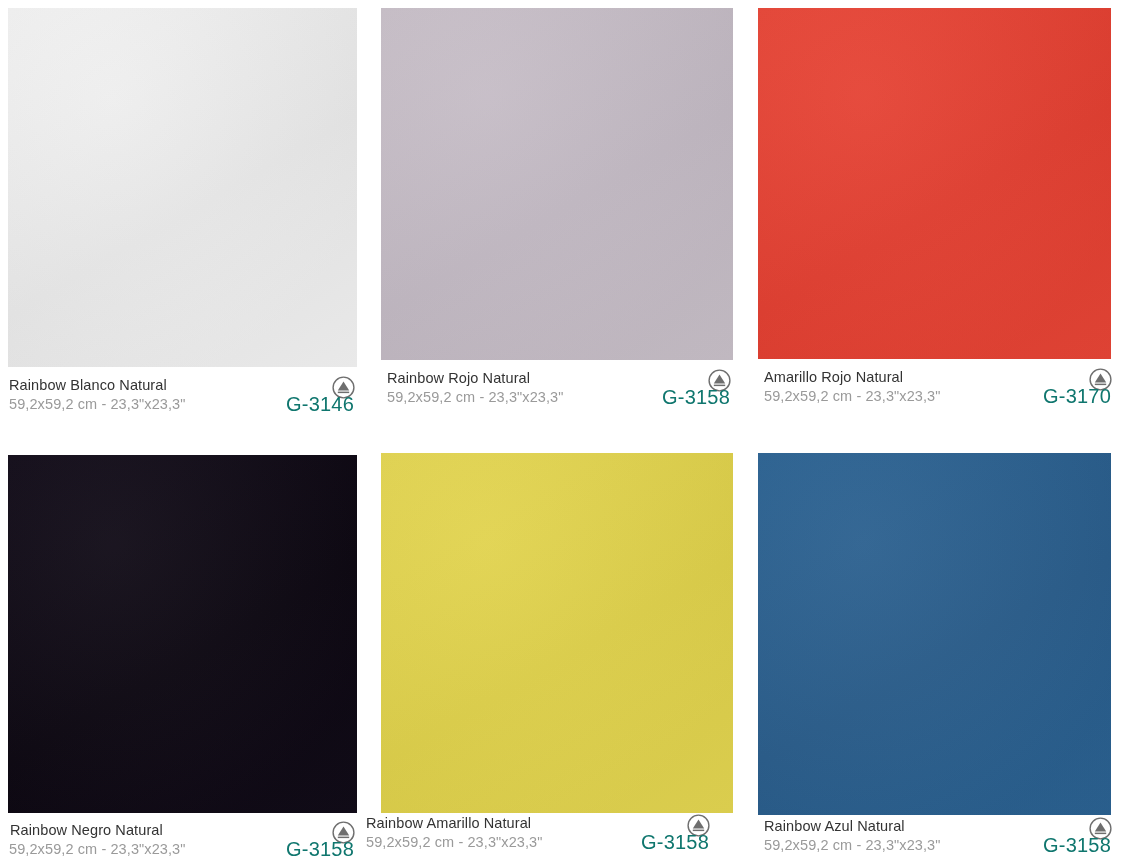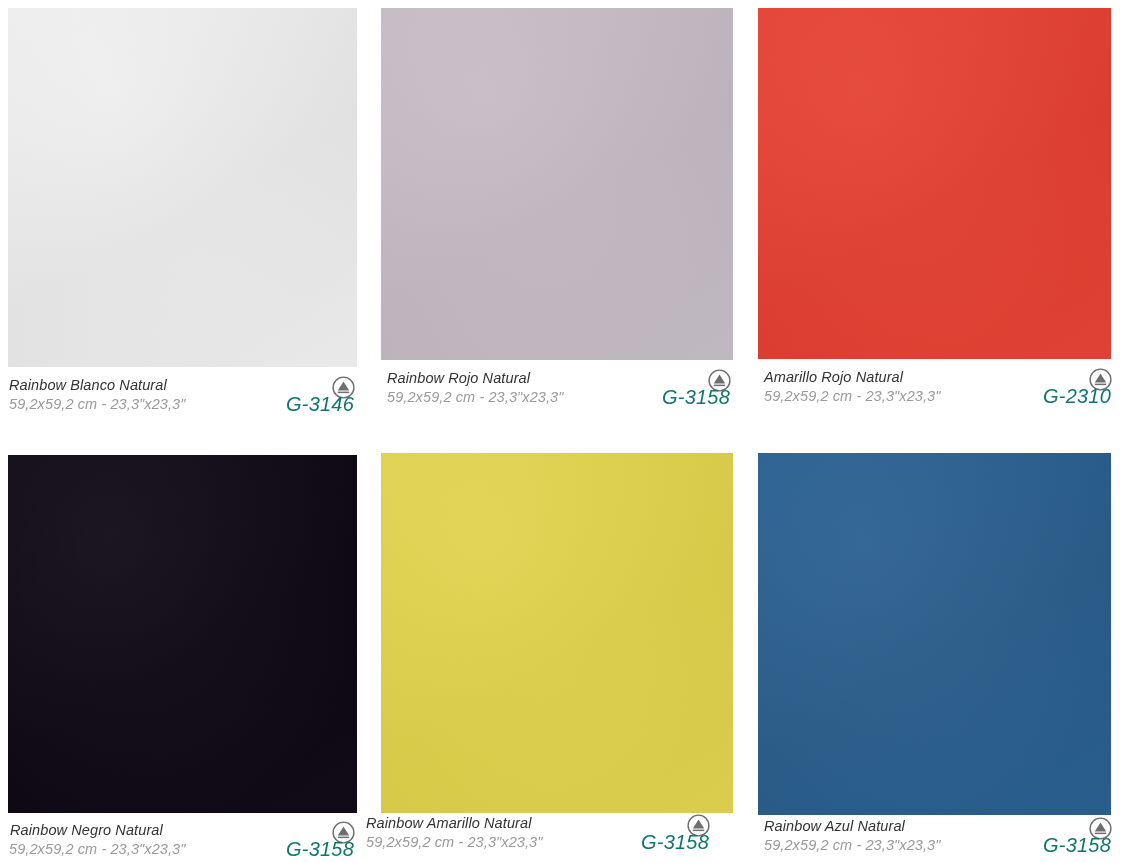--- a/index.html
+++ b/index.html
@@ -33,21 +33,20 @@
     inset: 0;
   }
   .card-info {
     position: absolute;
     left: 0;
     width: 100%;
   }
   .info-row {
     position: relative;
     width: 100%;
-    font-style: italic;
   }
   .product-title {
     font-size: 14.5px;
     color: #333333;
     line-height: 18px;
     letter-spacing: 0.1px;
     white-space: nowrap;
   }
   .product-size {
     font-size: 14.5px;
@@ -130,21 +129,21 @@
         <div class="info-row">
           <div class="product-title" style="padding-left: 6px;">Amarillo Rojo Natural</div>
           <div class="product-size" style="padding-left: 6px;">59,2x59,2 cm - 23,3"x23,3"</div>
           <span class="finish-icon">
             <svg viewBox="0 0 23 23" xmlns="http://www.w3.org/2000/svg">
               <circle cx="11.5" cy="11.5" r="10.4" fill="none" stroke="#6e6e6e" stroke-width="1.4"></circle>
               <path d="M11.5 5.6 L17.2 14.4 L5.8 14.4 Z" fill="#6e6e6e"></path>
               <rect x="5.8" y="15.6" width="11.4" height="1.5" fill="#6e6e6e"></rect>
             </svg>
           </span>
-          <div class="product-code">G-2310</div>
+          <div class="product-code">G-3170</div>
         </div>
       </div>
     </div>
     <div class="product-card" style="left: 0px; top: 0px; width: 1122px; height: 863px; pointer-events: none;">
       <div class="swatch" style="left: 8px; top: 455px; width: 349px; height: 358px; pointer-events: auto; background: linear-gradient(150deg, rgb(17, 11, 24) 0%, rgb(13, 8, 18) 55%, rgb(17, 11, 24) 100%);">
         <div class="swatch-inner" style="background: radial-gradient(at 30% 25%, rgba(255, 255, 255, 0.05), rgba(0, 0, 0, 0.04) 80%);"></div>
       </div>
       <div class="card-info" style="left: 0px; top: 821px; width: 365px; pointer-events: auto;">
         <div class="info-row">
           <div class="product-title" style="padding-left: 10px;">Rainbow Negro Natural</div>

